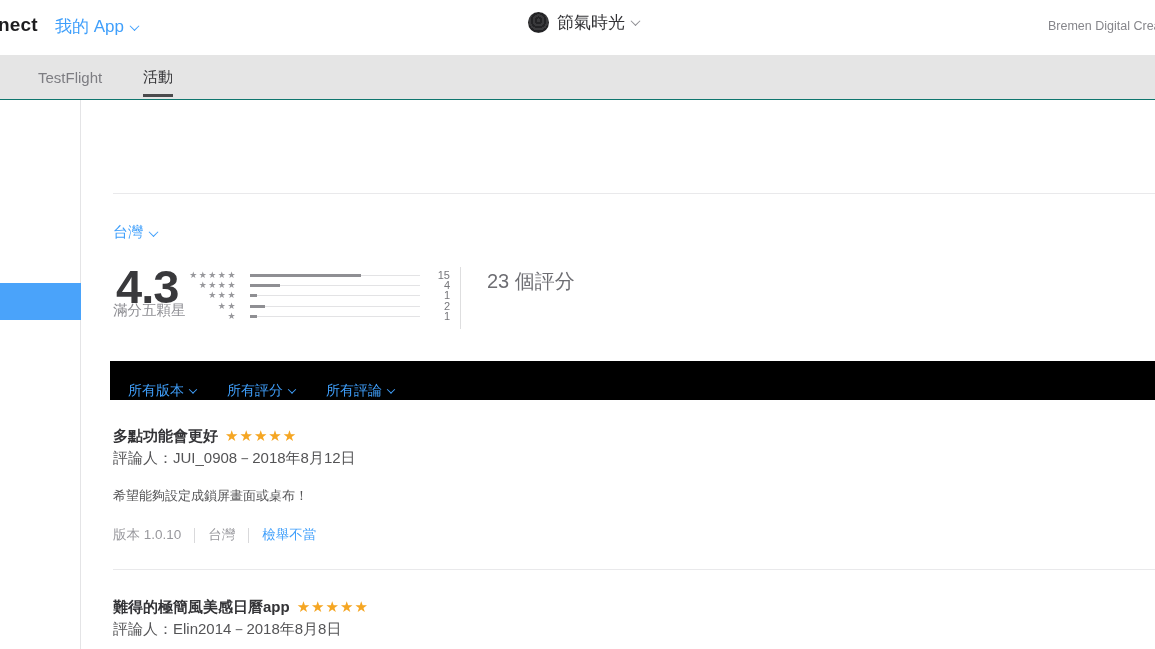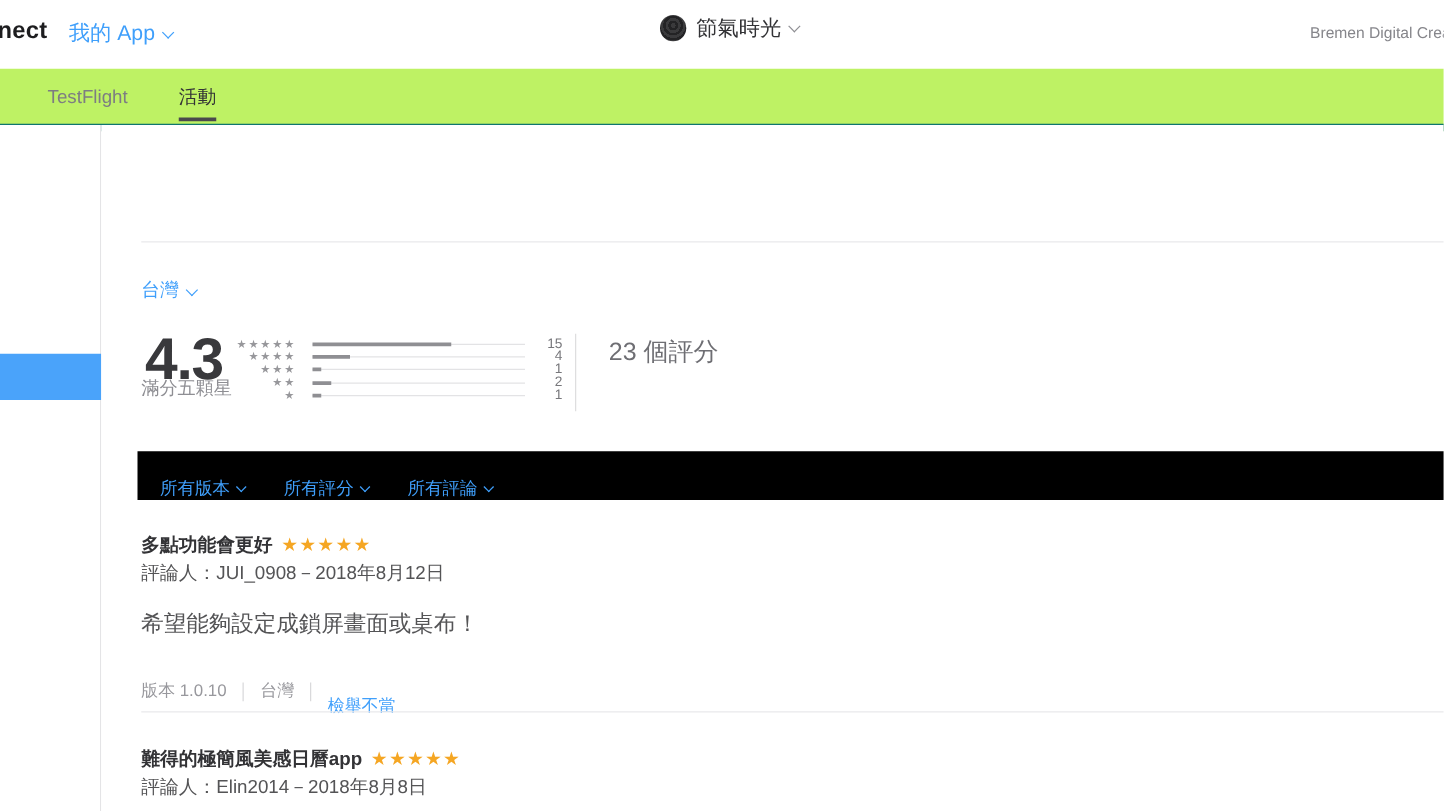--- a/index.html
+++ b/index.html
@@ -16,21 +16,21 @@
   .app-switcher{position:absolute;left:527px;top:11px;display:flex;align-items:center;cursor:pointer;}
   .app-icon{width:22px;height:22px;border-radius:6px;background:#fff;display:flex;align-items:center;justify-content:center;margin-right:8px;}
   .app-icon .dot{width:21px;height:21px;border-radius:50%;
     background:repeating-radial-gradient(circle at 50% 40%, #3a3a3c 0 2px, #232325 2px 4px);}
   .app-name{font-size:17px;color:#333336;}
   .team-name{position:absolute;left:1048px;top:19px;font-size:12.5px;color:#86868b;white-space:nowrap;}
   
   .chev{display:inline-block;width:6px;height:6px;border-right:1.6px solid currentColor;border-bottom:1.6px solid currentColor;transform:rotate(45deg) translate(-1px,-1px);margin-left:7px;vertical-align:middle;}
   .chev.gray{color:#8e8e93;}
   
-  .tabbar{position:absolute;top:55px;left:0;width:1155px;height:44px;background:#bef264;border-bottom:6px solid #0f766e;}
+  .tabbar{position:absolute;top:55px;left:0;width:1155px;height:44px;background:#e5e5e5;border-bottom:6px solid #0f766e;}
   .tab{position:absolute;top:0;height:44px;display:flex;align-items:center;font-size:15px;color:#7d7d82;cursor:pointer;}
   .tab.active{color:#333336;}
   .tab-testflight{left:38px;}
   .tab-activity{left:143px;}
   .tab.active .underline{position:absolute;left:0;bottom:2px;width:30px;height:3px;background:#4a4a4c;}
   
   .sidebar{position:absolute;top:100px;left:0;width:80px;height:549px;background:#fff;border-right:1px solid #e4e4e6;}
   .sidebar-selected{position:absolute;top:183px;left:0;width:81px;height:37px;background:#4aa3fa;cursor:pointer;}
   
   .main{position:absolute;top:100px;left:81px;width:1074px;height:549px;background:#fff;}
@@ -54,24 +54,24 @@
   .filterbar{position:absolute;left:29px;right:0;top:261px;height:39px;background:#000000;display:flex;align-items:flex-end;padding-left:18px;box-sizing:border-box;}
   .filter-link{font-size:14px;color:#3f9ffb;margin-right:31px;cursor:pointer;white-space:nowrap;}
   .filter-link .chev{width:5px;height:5px;margin-left:6px;}
   
   .review{position:absolute;left:32px;right:20px;}
   .rv1{top:327px;}
   .rv2{top:498px;}
   .rv-titlerow{font-size:15px;font-weight:700;color:#333336;white-space:nowrap;}
   .rv-stars{color:#f5a623;font-weight:400;letter-spacing:1px;margin-left:7px;font-size:15px;}
   .rv-reviewer{margin-top:3px;font-size:15px;color:#545456;}
-  .rv-body{margin-top:19px;font-size:18px;color:#545456;}
+  .rv-body{margin-top:19px;font-size:13px;color:#545456;}
   .rv-footer{margin-top:21px;display:flex;align-items:center;font-size:13.5px;color:#98989d;}
   .rv-sep{width:1px;height:15px;background:#d9d9db;margin:0 13px;}
-  .report-link{color:#3f9ffb;cursor:pointer;margin-top:24px;}
+  .report-link{color:#3f9ffb;cursor:pointer;}
 </style>
 </head>
 <body>
 
 <div class="header">
   <span class="logo-fragment">nect</span>
   <span class="my-apps"><span>我的 App</span><span class="chev"></span></span>
   <div class="app-switcher">
     <span class="app-icon">
         <span class="dot"></span>

